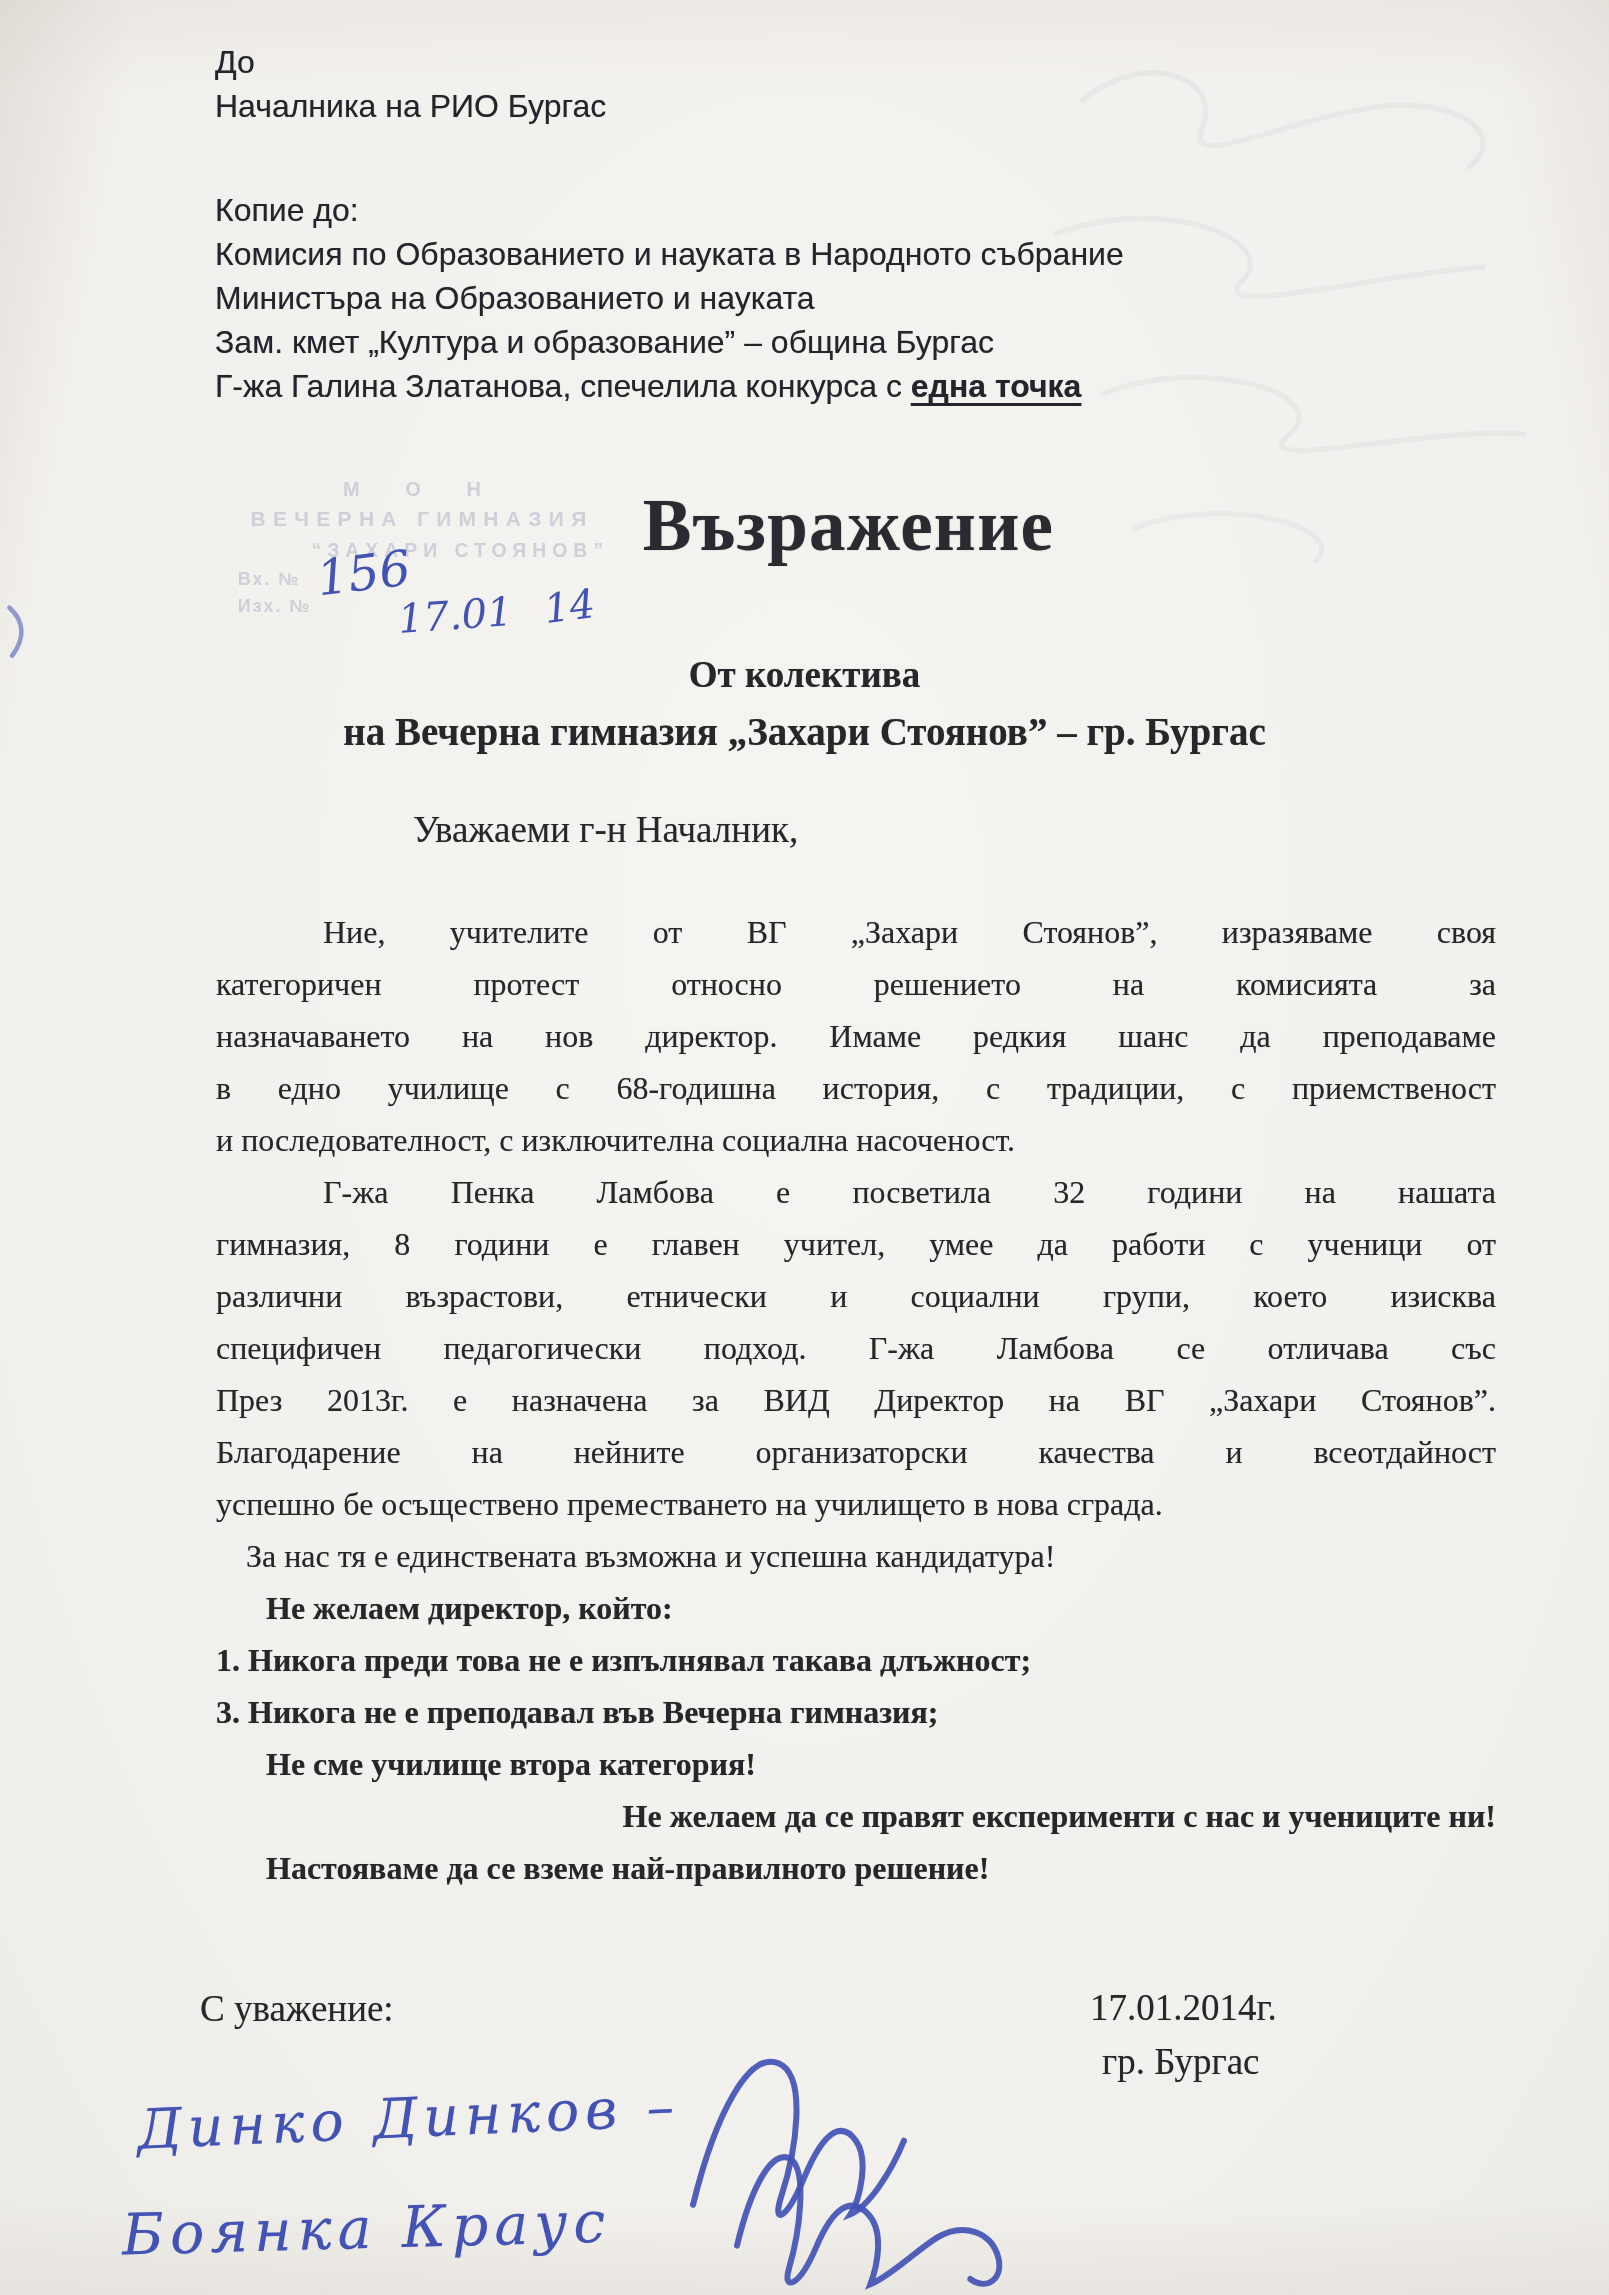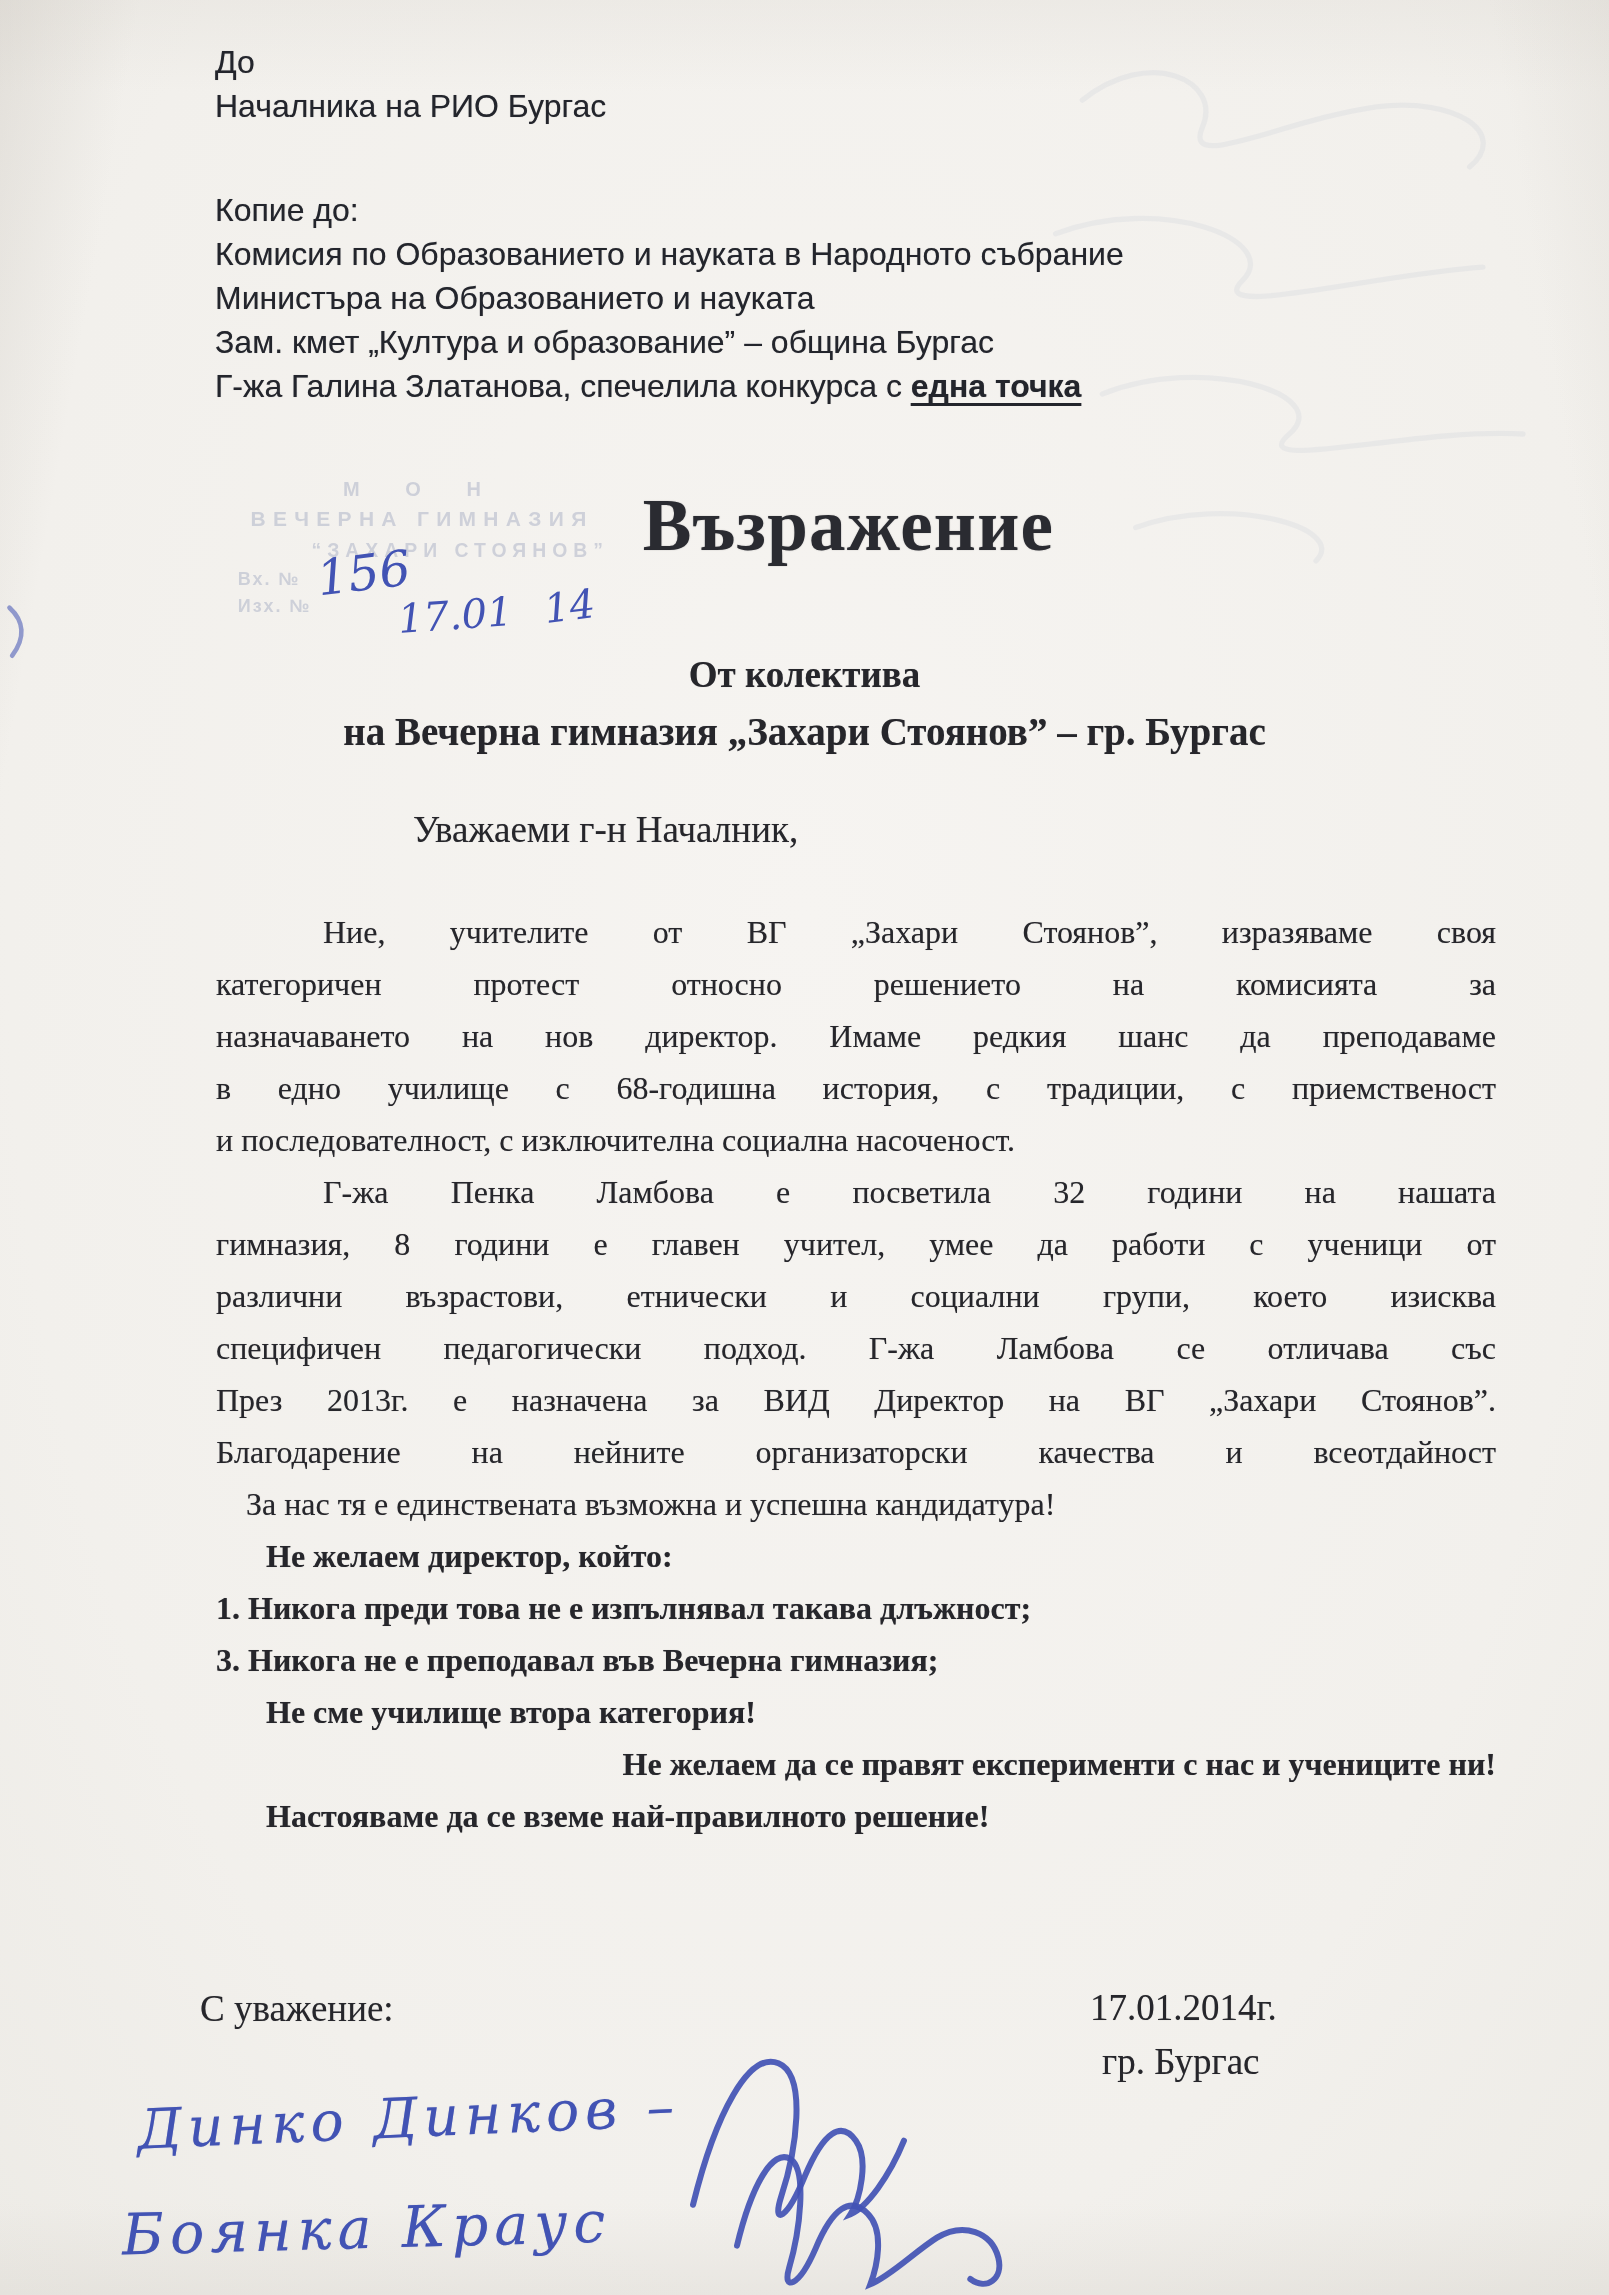--- a/index.html
+++ b/index.html
@@ -124,20 +124,21 @@
         <div class="bline just">категоричен протест относно решението на комисията за</div>
         <div class="bline just">назначаването на нов директор. Имаме редкия шанс да преподаваме</div>
         <div class="bline just">в едно училище с 68-годишна история, с традиции, с приемственост</div>
         <div class="bline">и последователност, с изключителна социална насоченост.</div>
         <div class="bline just" style="text-indent: 107px;">Г-жа Пенка Ламбова е посветила 32 години на нашата</div>
         <div class="bline just">гимназия, 8 години е главен учител, умее да работи с ученици от</div>
         <div class="bline just">различни възрастови, етнически и социални групи, което изисква</div>
         <div class="bline just">специфичен педагогически подход. Г-жа Ламбова се отличава със</div>
         <div class="bline just">През 2013г. е назначена за ВИД Директор на ВГ „Захари Стоянов”.</div>
         <div class="bline just">Благодарение на нейните организаторски качества и всеотдайност</div>
+        <div class="bline">успешно бе осъществено преместването на училището в нова сграда.</div>
       </div>
     <div>
         <div class="bline" style="text-indent: 30px;">За нас тя е единствената възможна и успешна кандидатура!</div>
         <div class="bline bold" style="text-indent: 50px;">Не желаем директор, който:</div>
         <div class="bline bold">1. Никога преди това не е изпълнявал такава длъжност;</div>
         <div class="bline bold">3. Никога не е преподавал във Вечерна гимназия;</div>
         <div class="bline bold" style="text-indent: 50px;">Не сме училище втора категория!</div>
         <div class="bline bold" style="text-indent: 50px; text-align: right;">Не желаем да се правят експерименти с нас и учениците ни!</div>
         <div class="bline bold" style="text-indent: 50px;">Настояваме да се вземе най-правилното решение!</div>
       </div>

